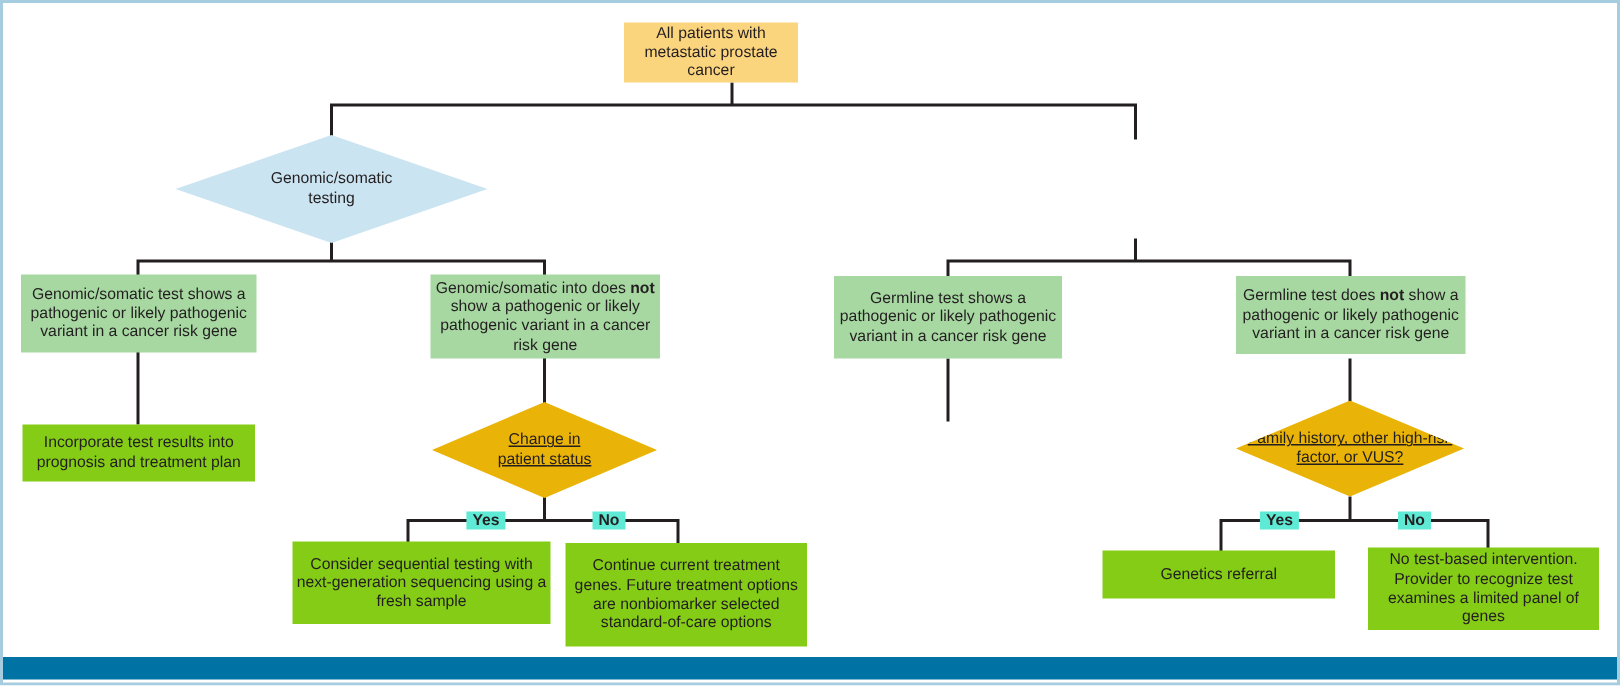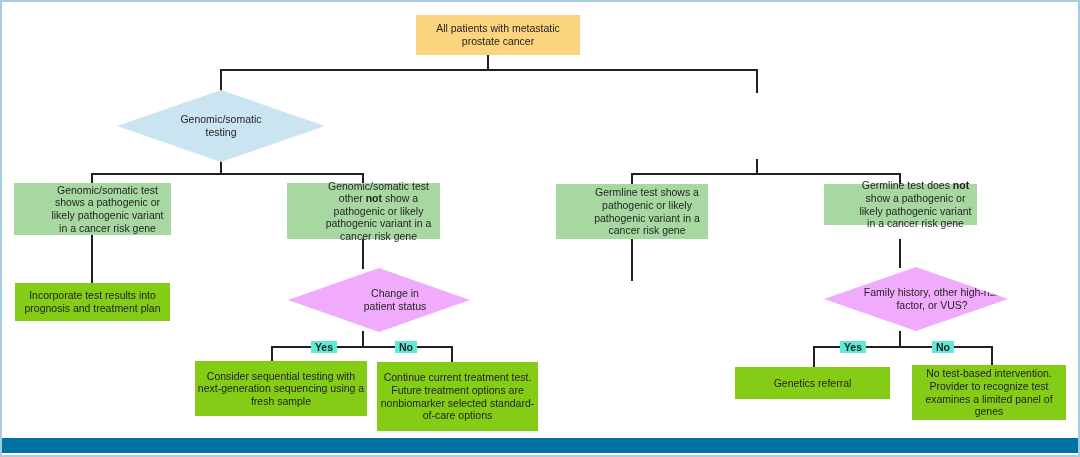--- a/index.html
+++ b/index.html
@@ -17,29 +17,29 @@
   .node{
     position:absolute;z-index:2;
     display:flex;align-items:center;justify-content:center;
     text-align:center;
     font-size:10.5px;line-height:1.2;
     box-sizing:border-box;padding:2px;
   }
   .node .txt{display:inline-block;}
   .orange{background:#fbd47e;}
   .blue{background:#84cc16;}
-  .green{background:#a7d8a2;padding-left:32px;}
+  .green{background:#a7d8a2;}
   .diamond{
     position:absolute;z-index:2;
     display:flex;align-items:center;justify-content:center;
     text-align:center;font-size:10.5px;line-height:1.2;
     clip-path:polygon(50% 0%,100% 50%,50% 100%,0% 50%);
   }
   .diamond.blue{background:#cbe4f1;}
-  .diamond.green{background:#f0abfc;}
+  .diamond.green{background:#eab308;text-decoration:underline;}
   .yn{
     position:absolute;z-index:3;
     transform:translate(-50%,-50%);
     font-size:10.5px;font-weight:bold;
     background:#5eead4;padding:0 4px;white-space:nowrap;
   }
   .footer-bar{
     position:absolute;z-index:4;
     left:0;right:0;top:436px;height:15px;
     background:#0072a4;
@@ -53,38 +53,38 @@
   <svg class="lines" width="1080" height="457" viewBox="0 0 1080 457">
     <path d="M486 53 V69 M219 91 V68 H755 V91" stroke="#231f20" stroke-width="2" fill="none"></path>
     <path d="M219 157 V173 M90 183 V172 H361 V183" stroke="#231f20" stroke-width="2" fill="none"></path>
     <path d="M90 232 V281" stroke="#231f20" stroke-width="2" fill="none"></path>
     <path d="M361 236 V267 M361 329 V345 M270 361 V345 H450 V362" stroke="#231f20" stroke-width="2" fill="none"></path>
     <path d="M755 157 V173 M630 184 V172 H898 V184" stroke="#231f20" stroke-width="2" fill="none"></path>
     <path d="M630 237 V279" stroke="#231f20" stroke-width="2" fill="none"></path>
     <path d="M898 237 V266 M898 329 V345 M812 367 V345 H990 V365" stroke="#231f20" stroke-width="2" fill="none"></path>
   </svg>
 
-  <div class="node orange" style="left:414px;top:13px;width:164px;height:40px">
+  <div class="node orange" style="left:414px;top:13px;width:116px;height:40px">
     <span class="txt">All patients with metastatic prostate cancer</span>
   </div>
 
   <div class="diamond blue" style="left:115px;top:88px;width:208px;height:72px">
     <span class="txt" style="max-width:110px">Genomic/somatic testing</span>
   </div>
 
   <div class="node green" style="left:12px;top:181px;width:157px;height:52px">
     <span class="txt">Genomic/somatic test shows a pathogenic or likely pathogenic variant in a cancer risk gene</span>
   </div>
   <div class="node green" style="left:285px;top:181px;width:153px;height:56px">
-    <span class="txt"><span>Genomic/somatic test other </span><b>not</b><span> show a pathogenic or likely pathogenic variant in a cancer risk gene</span></span>
+    <span class="txt"><span>Genomic/somatic into does </span><b>not</b><span> show a pathogenic or likely pathogenic variant in a cancer risk gene</span></span>
   </div>
   <div class="node green" style="left:554px;top:182px;width:152px;height:55px">
     <span class="txt">Germline test shows a pathogenic or likely pathogenic variant in a cancer risk gene</span>
   </div>
-  <div class="node green" style="left:822px;top:182px;width:153px;height:41px">
+  <div class="node green" style="left:822px;top:182px;width:153px;height:52px">
     <span class="txt"><span>Germline test does </span><b>not</b><span> show a pathogenic or likely pathogenic variant in a cancer risk gene</span></span>
   </div>
 
   <div class="node blue" style="left:13px;top:281px;width:155px;height:38px">
     <span class="txt">Incorporate test results into prognosis and treatment plan</span>
   </div>
   <div class="diamond green" style="left:286px;top:266px;width:150px;height:64px">
     <span class="txt" style="max-width:82px">Change in patient status</span>
   </div>
   <div class="diamond green" style="left:822px;top:265px;width:152px;height:64px">
@@ -93,21 +93,21 @@
 
   <div class="yn" style="left:322px;top:345px">Yes</div>
   <div class="yn" style="left:404px;top:345px">No</div>
   <div class="yn" style="left:851px;top:345px">Yes</div>
   <div class="yn" style="left:941px;top:345px">No</div>
 
   <div class="node blue" style="left:193px;top:359px;width:172px;height:55px">
     <span class="txt">Consider sequential testing with next-generation sequencing using a fresh sample</span>
   </div>
   <div class="node blue" style="left:375px;top:360px;width:161px;height:69px">
-    <span class="txt">Continue current treatment test. Future treatment options are nonbiomarker selected standard-of-care options</span>
+    <span class="txt">Continue current treatment genes. Future treatment options are nonbiomarker selected standard-of-care options</span>
   </div>
   <div class="node blue" style="left:733px;top:365px;width:155px;height:32px">
     <span class="txt">Genetics referral</span>
   </div>
   <div class="node blue" style="left:910px;top:363px;width:154px;height:55px">
     <span class="txt">No test-based intervention. Provider to recognize test examines a limited panel of genes</span>
   </div>
 
   <div class="footer-bar"></div>
 </div>

